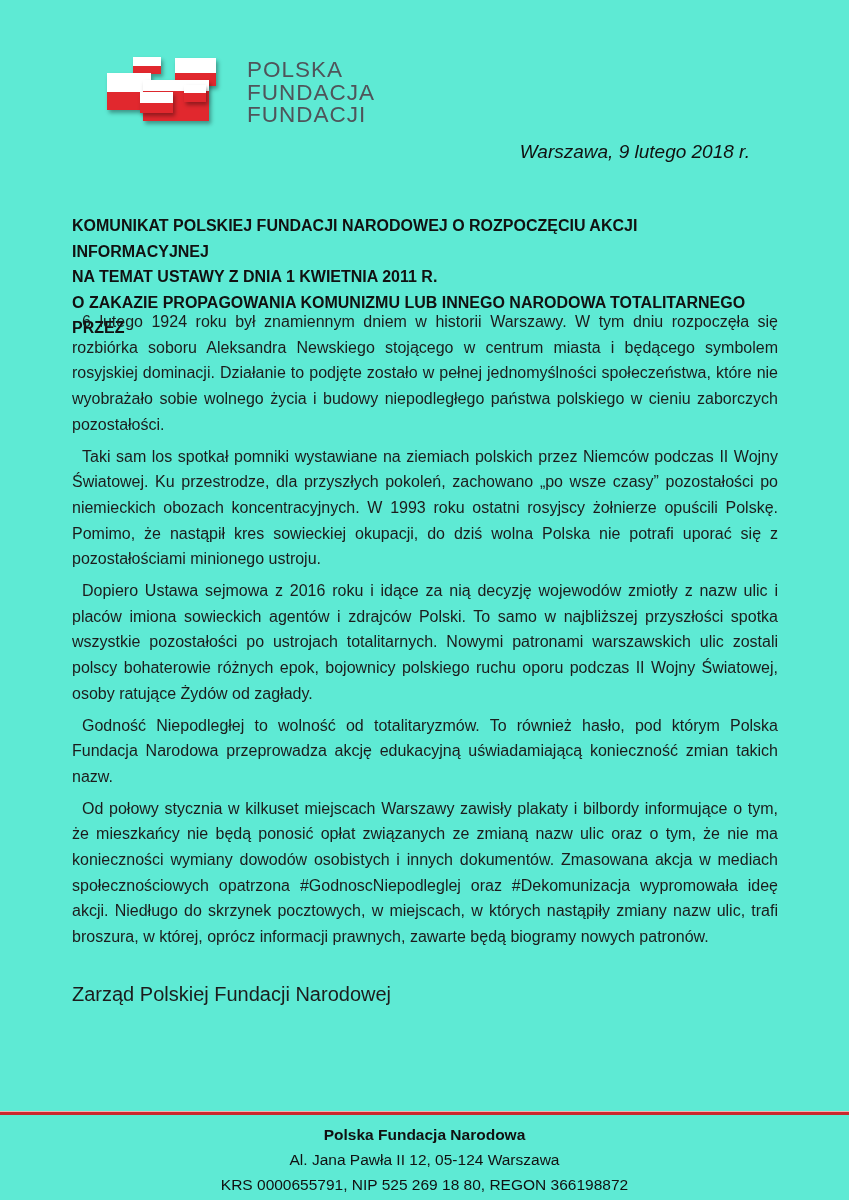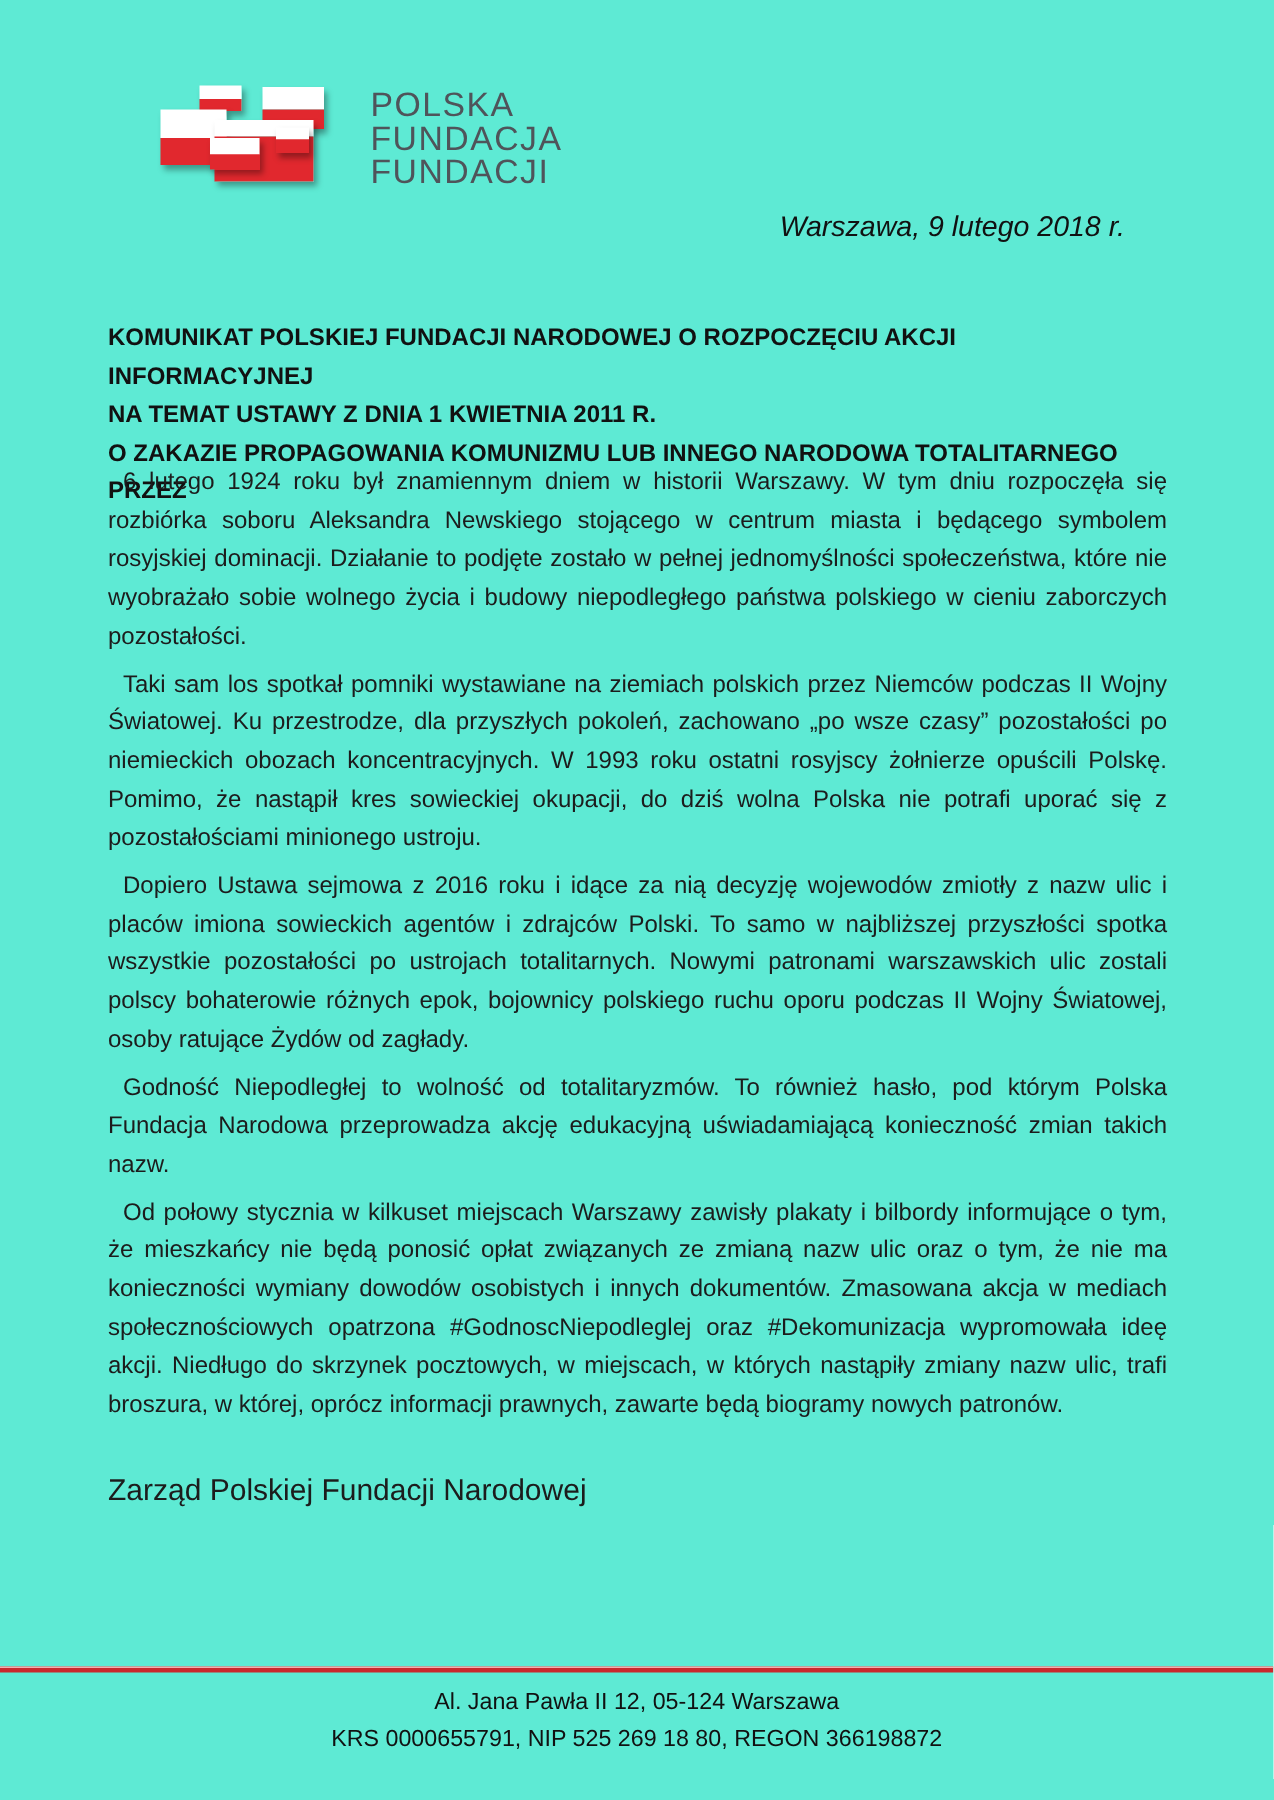--- a/index.html
+++ b/index.html
@@ -121,18 +121,19 @@
     <p>Taki sam los spotkał pomniki wystawiane na ziemiach polskich przez Niemców podczas II Wojny Światowej. Ku przestrodze, dla przyszłych pokoleń, zachowano „po wsze czasy” pozostałości po niemieckich obozach koncentracyjnych. W 1993 roku ostatni rosyjscy żołnierze opuścili Polskę. Pomimo, że nastąpił kres sowieckiej okupacji, do dziś wolna Polska nie potrafi uporać się z pozostałościami minionego ustroju.</p>
     <p>Dopiero Ustawa sejmowa z 2016 roku i idące za nią decyzję wojewodów zmiotły z nazw ulic i placów imiona sowieckich agentów i zdrajców Polski. To samo w najbliższej przyszłości spotka wszystkie pozostałości po ustrojach totalitarnych. Nowymi patronami warszawskich ulic zostali polscy bohaterowie różnych epok, bojownicy polskiego ruchu oporu podczas II Wojny Światowej, osoby ratujące Żydów od zagłady.</p>
     <p>Godność Niepodległej to wolność od totalitaryzmów. To również hasło, pod którym Polska Fundacja Narodowa przeprowadza akcję edukacyjną uświadamiającą konieczność zmian takich nazw.</p>
     <p>Od połowy stycznia w kilkuset miejscach Warszawy zawisły plakaty i bilbordy informujące o tym, że mieszkańcy nie będą ponosić opłat związanych ze zmianą nazw ulic oraz o tym, że nie ma konieczności wymiany dowodów osobistych i innych dokumentów. Zmasowana akcja w mediach społecznościowych opatrzona #GodnoscNiepodleglej oraz #Dekomunizacja wypromowała ideę akcji. Niedługo do skrzynek pocztowych, w miejscach, w których nastąpiły zmiany nazw ulic, trafi broszura, w której, oprócz informacji prawnych, zawarte będą biogramy nowych patronów.</p>
     <div class="signature">Zarząd Polskiej Fundacji Narodowej</div>
   </div>
 
   <div class="footer">
     <div class="footer-rule"></div>
     <div class="footer-text">
+      <div class="footer-name">Polska Fundacja Narodowa</div>
       <div>Al. Jana Pawła II 12, 05-124 Warszawa</div>
       <div>KRS 0000655791, NIP 525 269 18 80, REGON 366198872</div>
     </div>
   </div>
 
 </div>
 
 </body></html>

